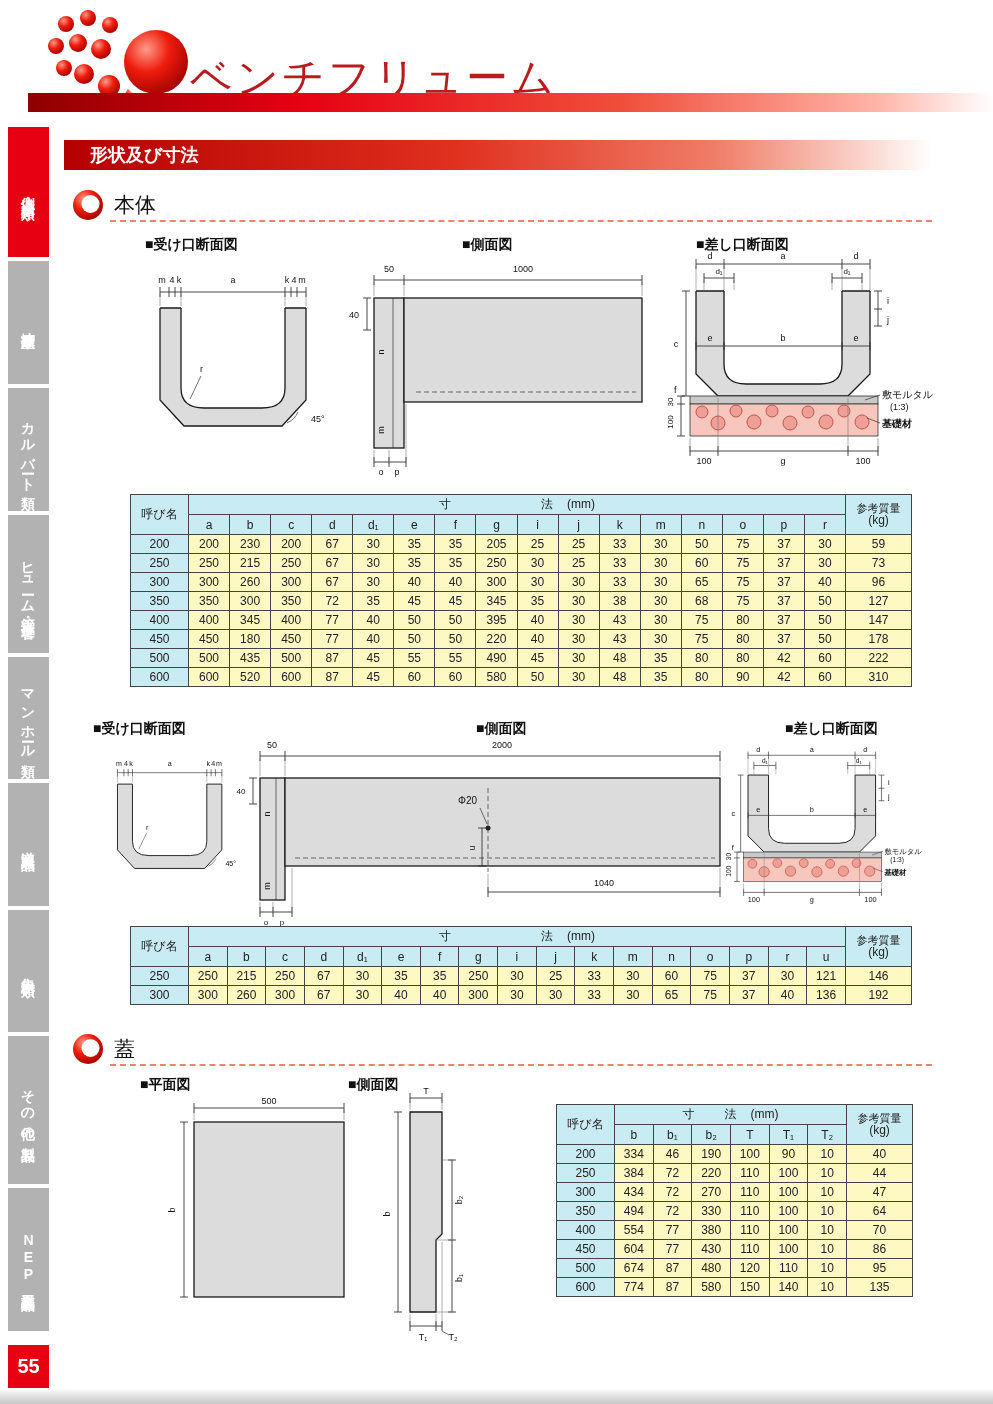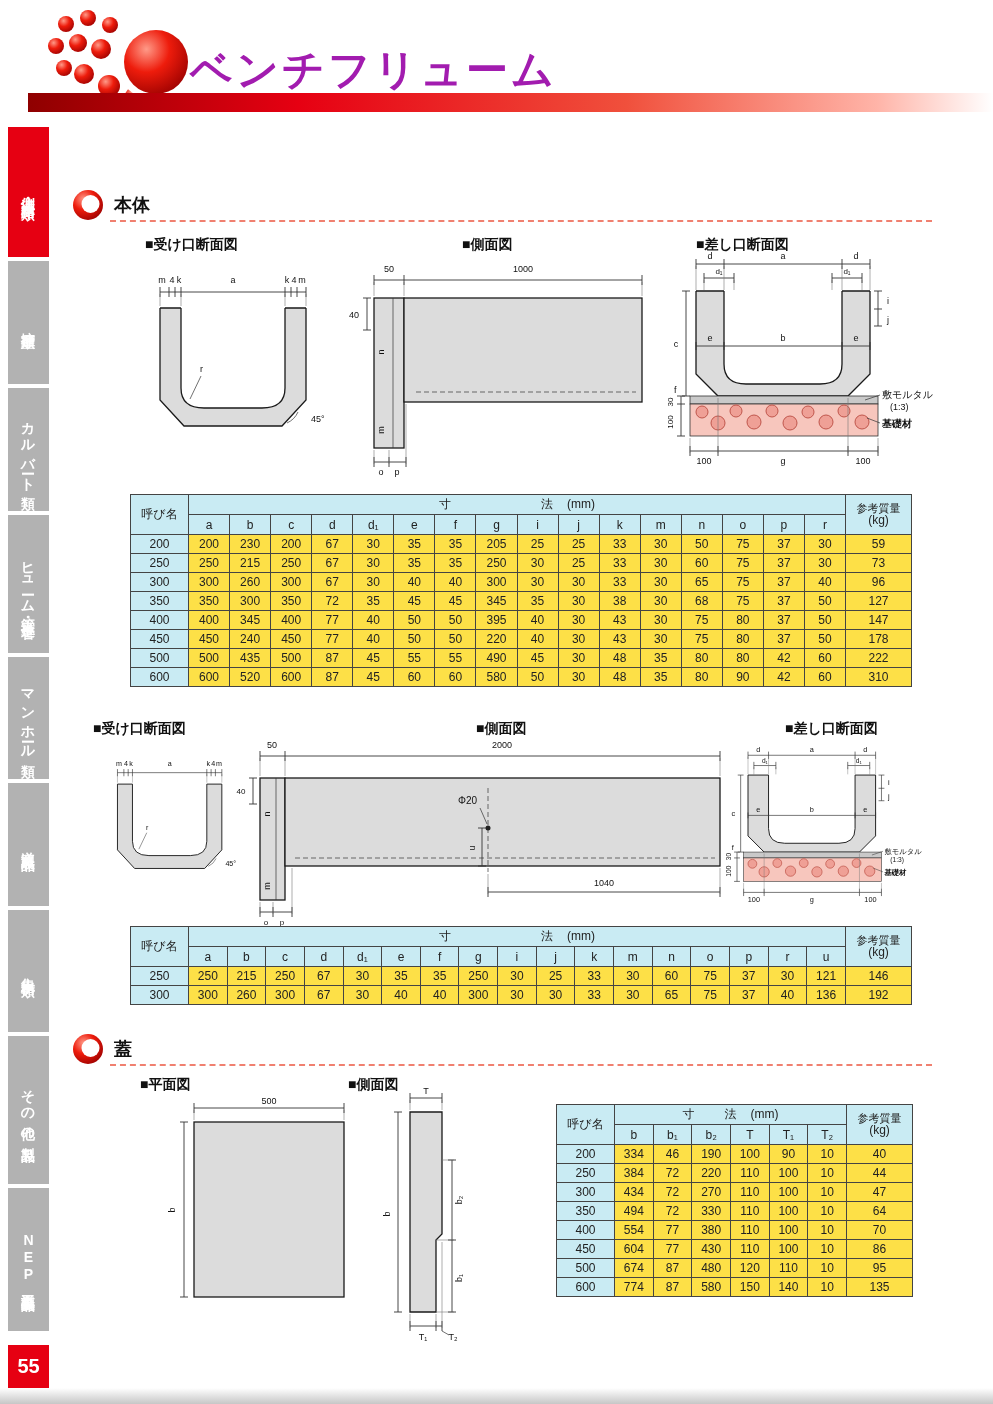--- a/index.html
+++ b/index.html
@@ -1,49 +1,49 @@
 <!DOCTYPE html>
 <html><head>
 <meta charset="utf-8">
 <style>
   *{margin:0;padding:0;box-sizing:border-box}
   body{font-family:"Liberation Sans","DejaVu Sans",sans-serif;background:#fff;color:#111}
   .page{position:relative;width:993px;height:1404px;background:#fff;overflow:hidden}
 
   
-  .main-title{position:absolute;left:190px;top:42px;font-size:42px;font-weight:bold;letter-spacing:3px;color:#a21caf}
+  .main-title{position:absolute;left:190px;top:50px;font-size:42px;font-weight:normal;letter-spacing:3px;color:#b91c1c}
   .title-bar{position:absolute;left:28px;top:93px;width:965px;height:19px;
     background:linear-gradient(90deg,#8f0000,#e60012 28%,#f0503c 62%,#ffb4a8 88%,#fff)}
   .logo{position:absolute;left:26px;top:4px}
 
   
   .side-tab{position:absolute;left:8px;width:41px;background:#b2b2b2;color:#fff;
     writing-mode:vertical-rl;text-orientation:mixed;display:flex;align-items:center;justify-content:center;
     font-size:14px;font-weight:bold;letter-spacing:2px}
   .side-tab.active{background:#e60012}
   .side-tab.upright{text-orientation:upright;letter-spacing:1px}
   .page-num{position:absolute;left:8px;top:1345px;width:41px;height:43px;background:#e60012;color:#fff;
     display:flex;align-items:center;justify-content:center;font-size:20px;font-weight:bold}
 
   
   .section-bar{position:absolute;left:64px;top:140px;width:868px;height:30px;color:#fff;font-size:18px;
     font-weight:bold;line-height:30px;padding-left:26px;
     background:linear-gradient(90deg,#b50000,#e0301e 45%,#ef7d67 75%,#fbd9d1 93%,#fff)}
 
   
   .heading{position:absolute;display:flex;align-items:center;gap:10px}
-  .heading .txt{font-size:18px;font-weight:bold}
+  .heading .txt{font-size:21px;font-weight:normal}
   .h-icon{width:32px;height:32px;display:inline-block}
   .dash-line{position:absolute;border-top:2px dashed #f08070}
 
   
   .dgm-title{position:absolute;font-size:14px;font-weight:bold}
 
   
-  .dim-table{position:absolute;border-collapse:collapse;table-layout:fixed;background:#fde047}
+  .dim-table{position:absolute;border-collapse:collapse;table-layout:fixed;background:#fef9c3}
   .dim-table th,.dim-table td{border:1px solid #444;font-size:12px;text-align:center;padding:1px 0;height:19px;font-weight:normal;color:#222}
   .dim-table th{background:#c9ebf3;height:20px}
   .dim-table td.c-name{background:#c9ebf3}
   .c-name{width:58px}
   .c-weight{width:66px;font-size:11px !important;line-height:1.1}
   .unit{font-size:12px}
   .g1{display:inline-block;width:90px}
   .g2{display:inline-block;width:14px}
   #table3 .g1{width:30px}
 
@@ -122,20 +122,21 @@
       <span>集水桝類</span>
     </div>
   <div class="side-tab" style="top:1036px;height:148px">
       <span>その他の製品</span>
     </div>
   <div class="side-tab upright" style="top:1188px;height:143px">
       <span>NEP工業会製品</span>
     </div>
   <div class="page-num">55</div>
 
+  <div class="section-bar">形状及び寸法</div>
 
   <div class="heading" style="left:72px;top:189px">
     <span class="h-icon">
       <svg width="32" height="32" viewBox="0 0 32 32">
           <circle cx="16" cy="16" r="15" fill="url(#redgrad)"></circle>
           <circle cx="18.5" cy="15" r="9" fill="#fff"></circle>
         </svg>
     </span>
     <span class="txt">本体</span>
   </div>
@@ -368,21 +369,21 @@
           <td>30</td>
           <td>75</td>
           <td>80</td>
           <td>37</td>
           <td>50</td>
           <td>147</td>
         </tr>
         <tr>
           <td class="c-name">450</td>
           <td>450</td>
-          <td>240</td>
+          <td>180</td>
           <td>450</td>
           <td>77</td>
           <td>40</td>
           <td>50</td>
           <td>50</td>
           <td>220</td>
           <td>40</td>
           <td>30</td>
           <td>43</td>
           <td>30</td>

